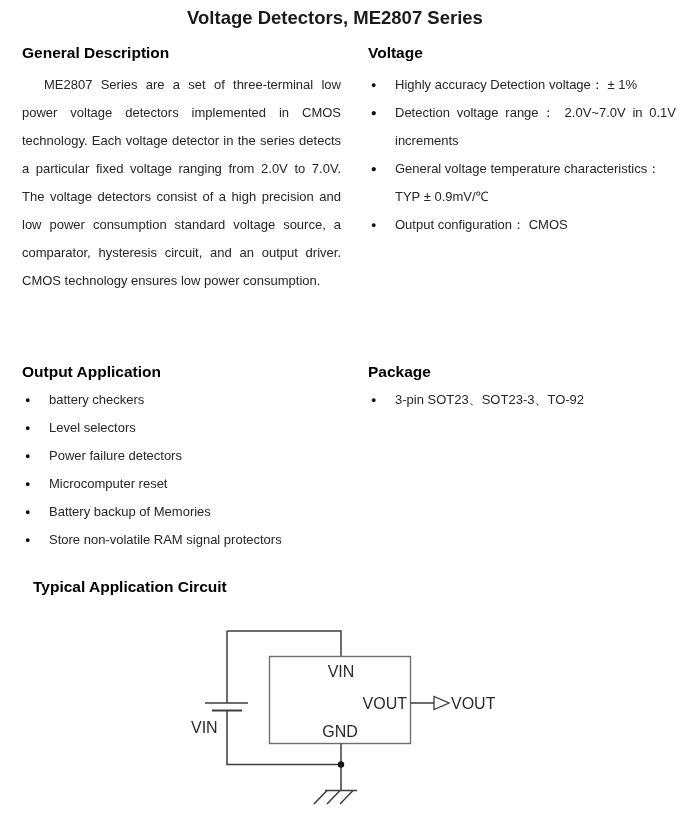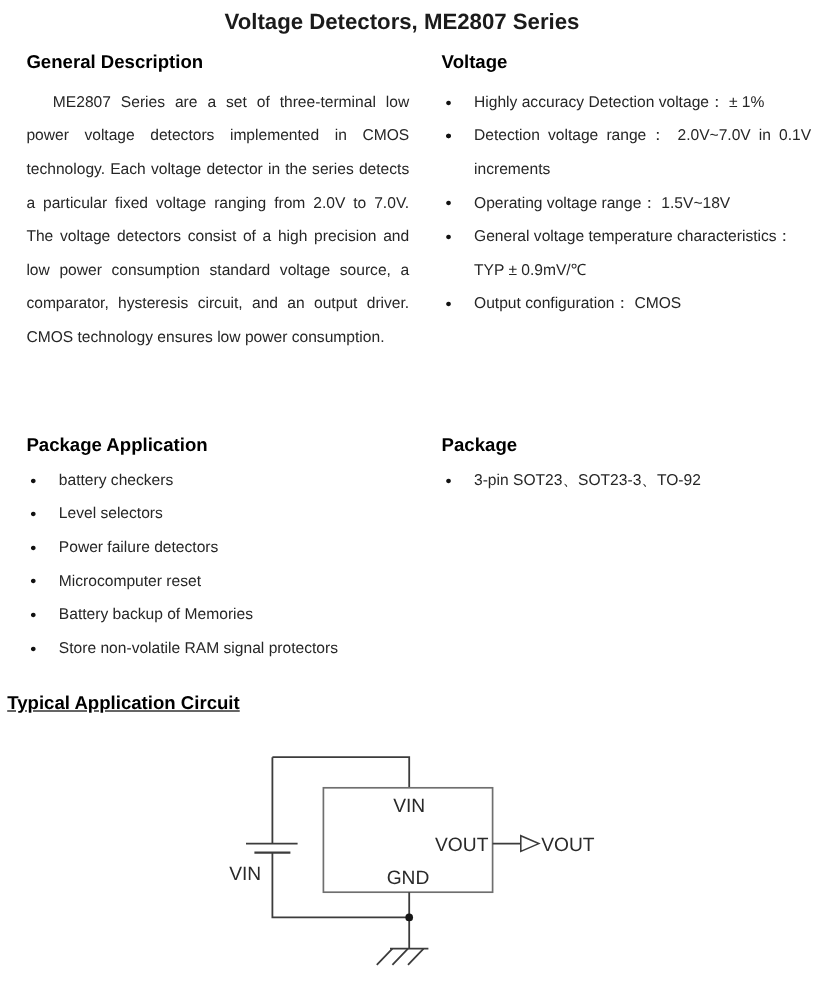--- a/index.html
+++ b/index.html
@@ -55,23 +55,22 @@
   .bullet {
     position: absolute;
     left: 3px;
     top: 0;
     font-size: 9px;
     line-height: 28px;
     color: #111111;
   }
   .circuit-heading {
     position: absolute;
-    left: 6px;
+    left: 33px;
     top: 578px;
-    text-decoration: underline;
   }
   svg.circuit {
     position: absolute;
     left: 0;
     top: 610px;
     width: 695px;
     height: 219px;
   }
   svg.circuit text {
     font-family: "Liberation Sans", sans-serif;
@@ -100,36 +99,35 @@
       </li>
       <li>
         <span class="bullet">●</span>
       </li>
       <li>
         <span class="bullet">●</span>
         <span>Detection voltage range： 2.0V~7.0V in 0.1V increments</span>
       </li>
       <li>
         <span class="bullet">●</span>
-        <span>Operating voltage range： 1.5V~18V</span>
       </li>
       <li>
         <span class="bullet">●</span>
         <div>General voltage temperature characteristics：</div>
         <div>TYP ± 0.9mV/℃</div>
       </li>
       <li>
         <span class="bullet">●</span>
         <span>Output configuration：  CMOS</span>
       </li>
     </ul>
   </section>
 
   <section class="col col-l row2">
-    <h2 class="sec-heading">Package Application</h2>
+    <h2 class="sec-heading">Output Application</h2>
     <ul class="blist">
       <li>
         <span class="bullet">●</span>
         <span>battery checkers</span>
       </li>
       <li>
         <span class="bullet">●</span>
         <span>Level selectors</span>
       </li>
       <li>

